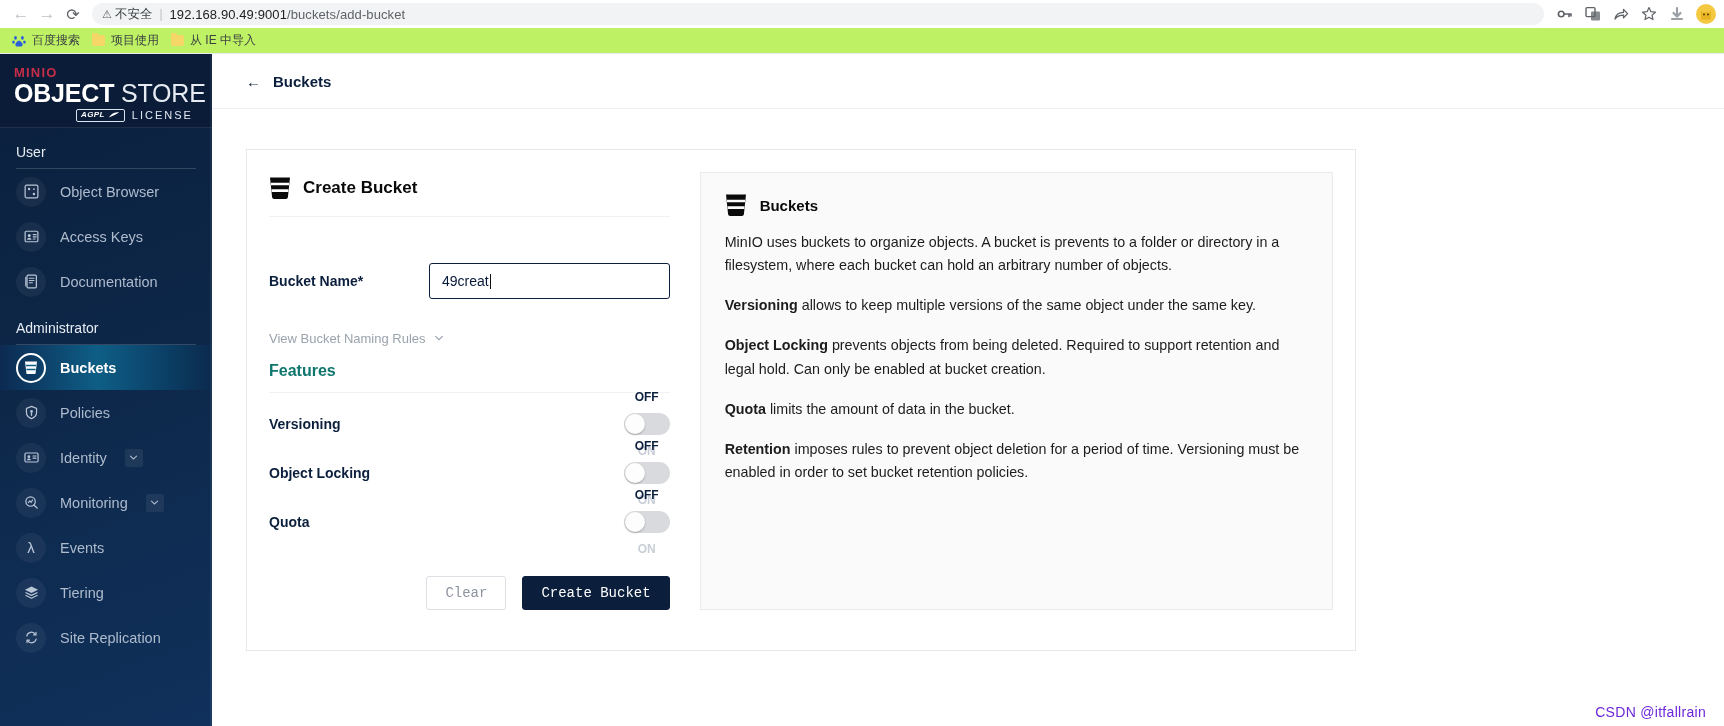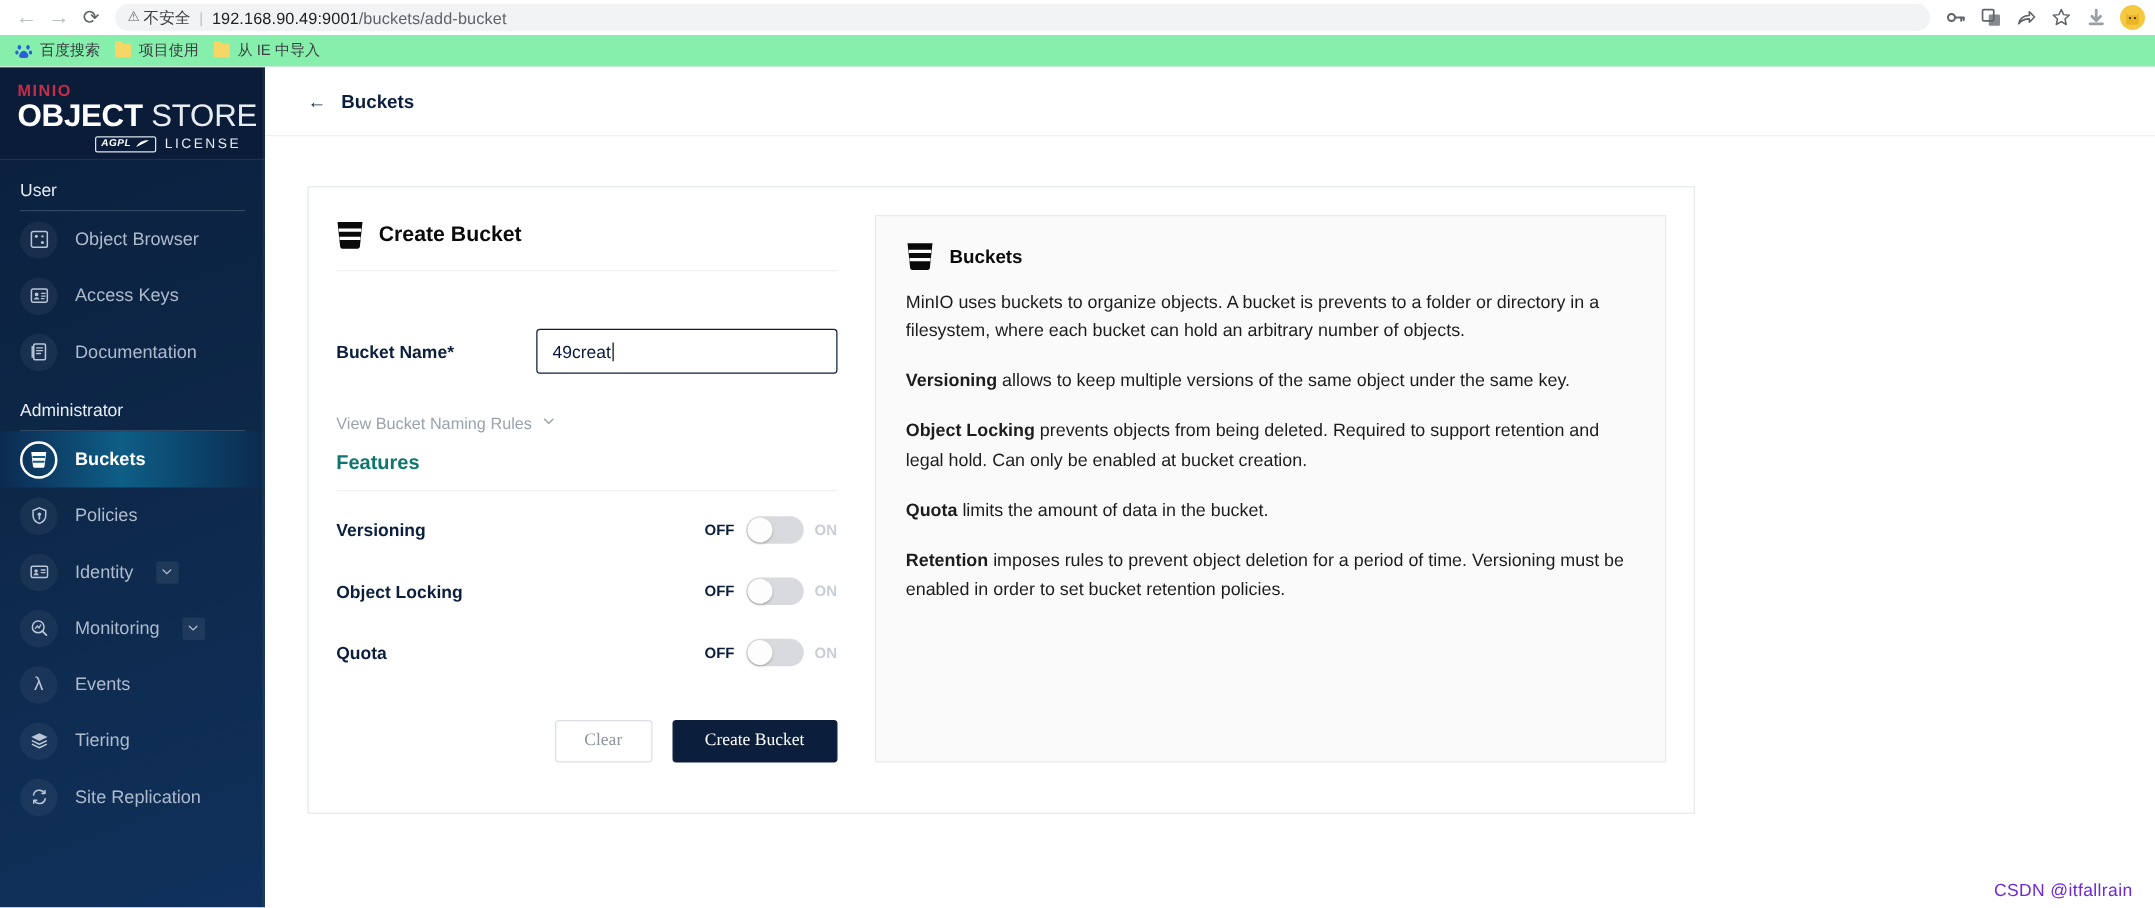--- a/index.html
+++ b/index.html
@@ -54,21 +54,21 @@
     width: 20px; height: 20px; border-radius: 50%;
     background: #f5c842;
     display:flex;align-items:center;justify-content:center;
     font-size: 12px;
     margin-left: 4px;
   }
 
   
   .bookmarks {
     height: 26px; width: 100%;
-    background: #86efac;
+    background: #bef264;
     display: flex; align-items: center;
     padding: 0 8px;
     border-bottom: 1px solid #e8eaed;
   }
   .bm {
     display: flex; align-items: center;
     gap: 6px;
     padding: 2px 8px 2px 4px;
     font-size: 12px; color: #3c4043;
     white-space: nowrap;
@@ -259,21 +259,21 @@
     padding-bottom: 12px;
     border-bottom: 1px solid #f0f2f5;
   }
 
   .feature-row {
     display: flex; align-items: center;
     height: 36px;
     margin-top: 13px;
   }
   .feature-name { font-size: 14px; font-weight: bold; color: #0b1f3d; flex: 1 1 auto; }
-  .toggle-group { display: flex; align-items: center; gap: 9px; }
+  .toggle-group { display: flex; align-items: center; gap: 9px; flex-direction: column; }
   .tg-off { font-size: 12px; font-weight: bold; color: #0b1f3d; }
   .tg-on { font-size: 12px; font-weight: bold; color: #c9ced6; }
   .switch {
     width: 46px; height: 22px; border-radius: 11px;
     background: #d8dadd;
     position: relative;
     cursor: pointer;
     flex: 0 0 auto;
   }
   .switch .knob {
@@ -287,21 +287,21 @@
     display: flex; justify-content: flex-end; gap: 16px;
     margin-top: 36px;
   }
   .btn {
     height: 34px;
     border-radius: 3px;
     font-size: 14px;
     display: flex; align-items: center; justify-content: center;
     cursor: pointer;
     padding: 0 18px;
-    font-family: Liberation Serif, serif;
+    font-family: Liberation Mono, monospace;
   }
   .btn-clear { background: #fff; border: 1px solid #dcdfe4; color: #8d949e; min-width: 78px; }
   .btn-primary { background: #0b1f3d; border: 1px solid #0b1f3d; color: #ffffff; min-width: 132px; }
 
   
   .help-col { flex: 1 1 auto; padding-left: 26px; }
   .help-panel {
     background: #fafafa;
     border: 1px solid #e8eaed;
     padding: 20px 24px 24px 24px;

